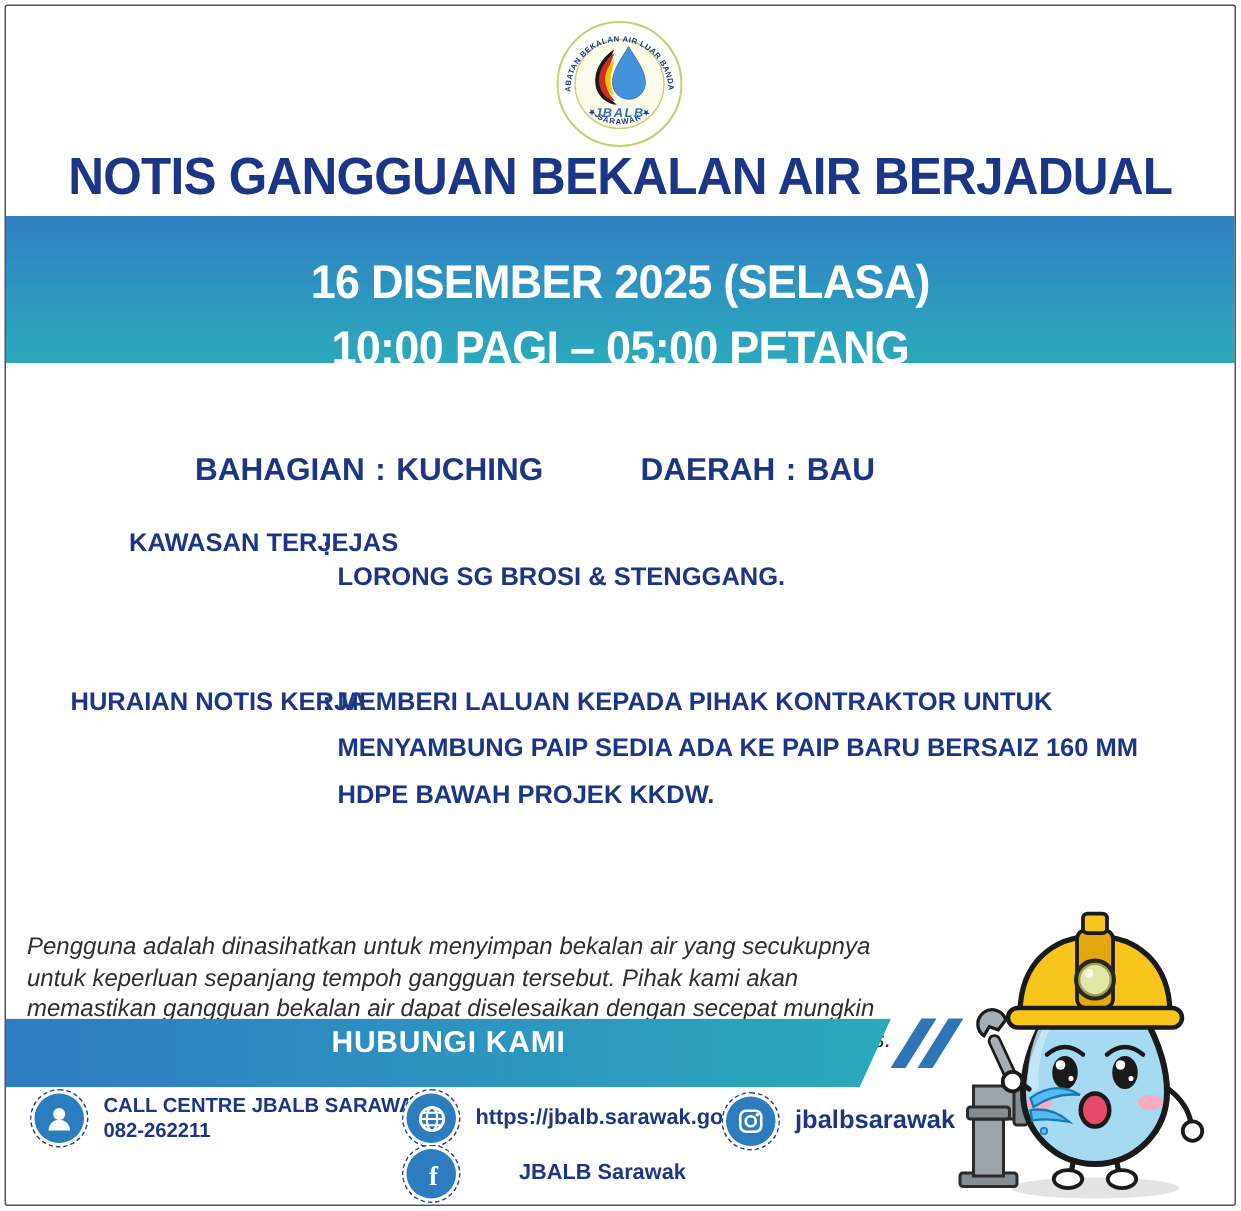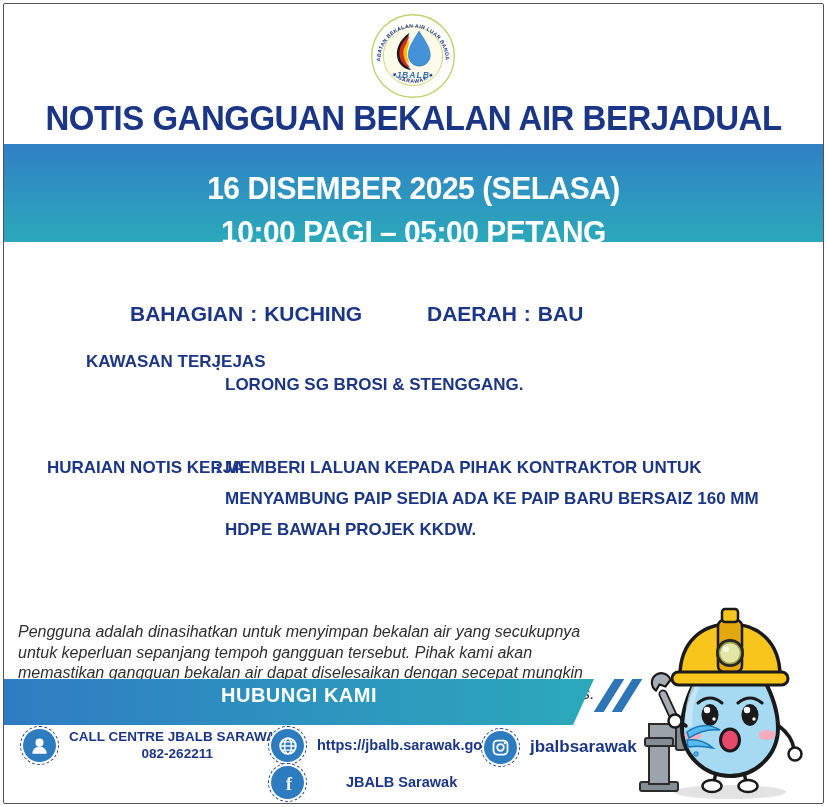--- a/index.html
+++ b/index.html
@@ -122,21 +122,21 @@
     <span class="icon-ring">
       <span class="icon-circle">
         <svg viewBox="0 0 24 24" width="23" height="23">
           <circle cx="12" cy="9" r="4.2" fill="#fff"></circle>
           <path d="M4.5,20.5 a7.5,7.5 0 0 1 15,0 z" fill="#fff"></path>
         </svg>
       </span>
     </span>
     <span class="contact-text">
       <span style="display:block;">CALL CENTRE JBALB SARAWAK</span>
-      <span style="display:block;text-align:center;">082-262211</span>
+      <span style="display:block;">082-262211</span>
     </span>
   </div>
 
   <div class="contact-item cc-web">
     <span class="icon-ring">
       <span class="icon-circle">
         <svg viewBox="0 0 24 24" width="22" height="22">
           <circle cx="12" cy="12" r="8.5" fill="none" stroke="#fff" stroke-width="2"></circle>
           <ellipse cx="12" cy="12" rx="3.8" ry="8.5" fill="none" stroke="#fff" stroke-width="1.6"></ellipse>
           <line x1="3.5" y1="12" x2="20.5" y2="12" stroke="#fff" stroke-width="1.6"></line>

